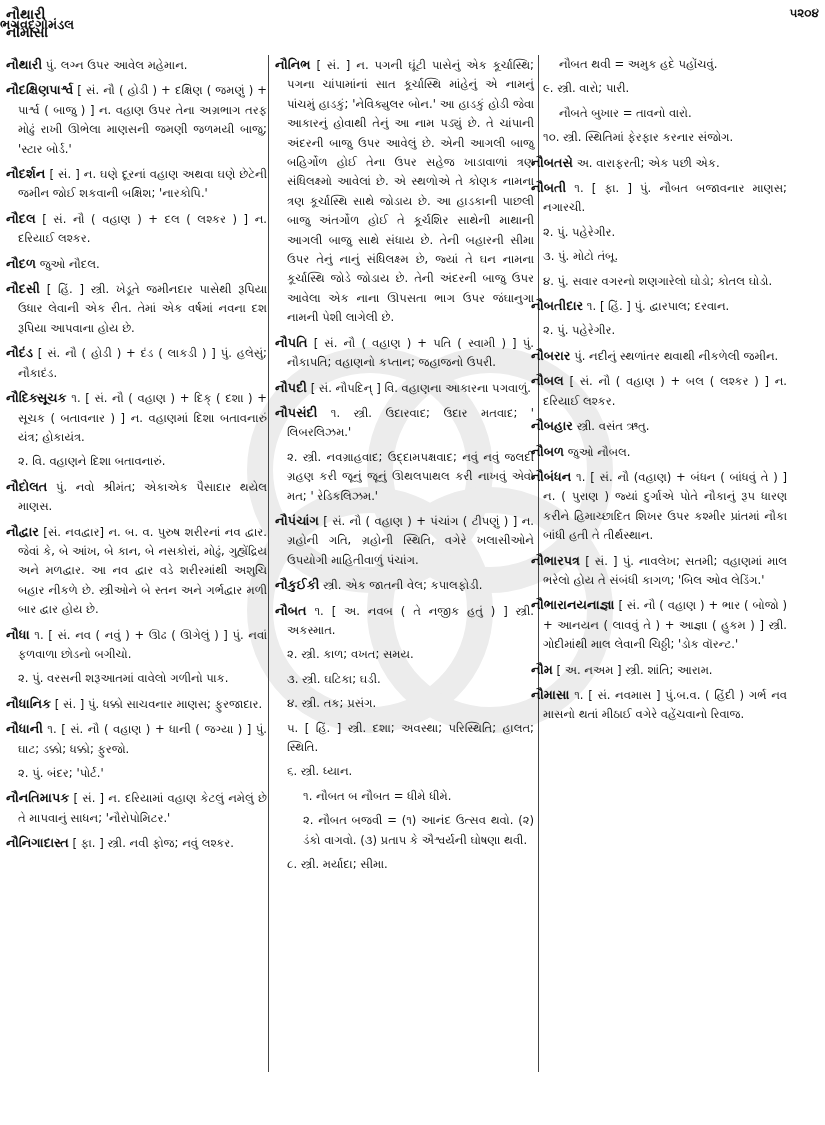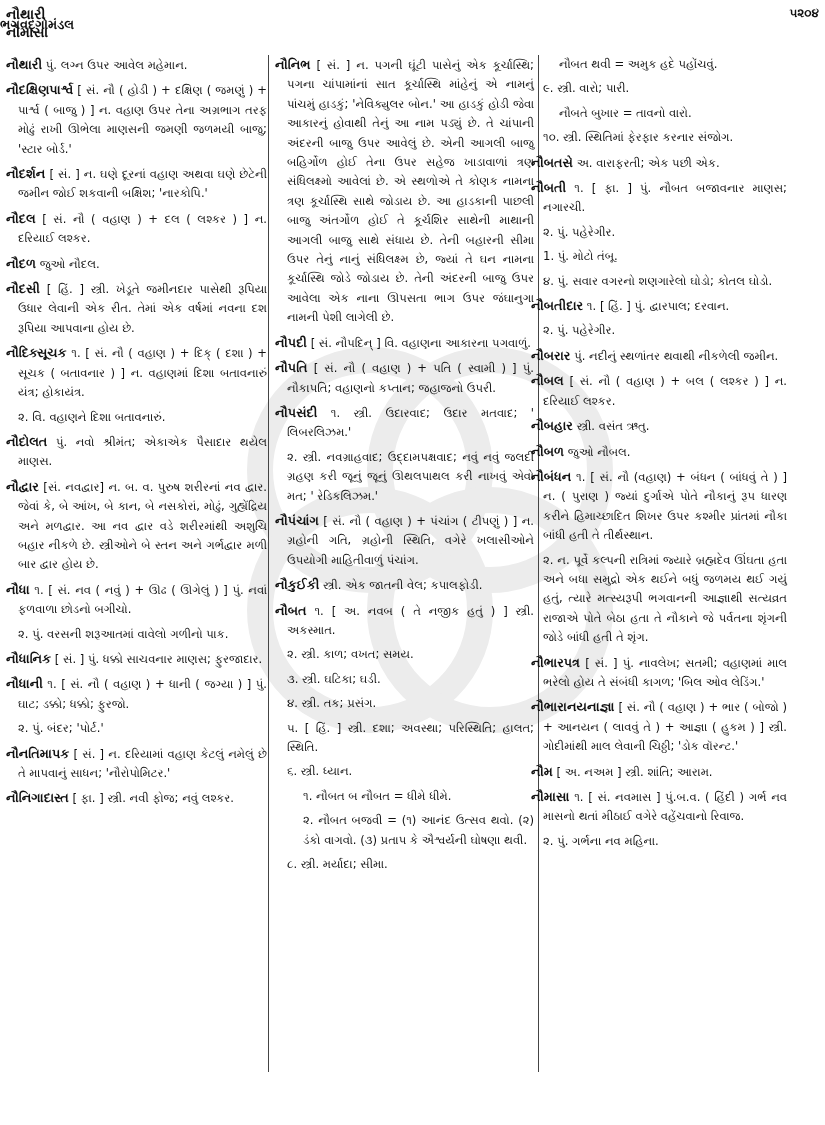--- a/index.html
+++ b/index.html
@@ -64,36 +64,37 @@
 </div>
 
 <div class="columns">
   <div class="col col-1" id="col0">
       <p class="entry"><span class="headword">નૌથારી</span><span class="definition"> પું. લગ્ન ઉપર આવેલ મહેમાન.</span></p>
       <p class="entry"><span class="headword">નૌદક્ષિણપાર્શ્વ</span><span class="definition"> [ સં. નૌ ( હોડી ) + દક્ષિણ ( જમણું ) + પાર્શ્વ ( બાજુ ) ] ન. વહાણ ઉપર તેના અગ્રભાગ તરફ મોઢું રાખી ઊભેલા માણસની જમણી જળમયી બાજુ; 'સ્ટાર બોર્ડ.'</span></p>
       <p class="entry"><span class="headword">નૌદર્શન</span><span class="definition"> [ સં. ] ન. ઘણે દૂરનાં વહાણ અથવા ઘણે છેટેની જમીન જોઈ શકવાની બક્ષિશ; 'નારકોપિ.'</span></p>
       <p class="entry"><span class="headword">નૌદલ</span><span class="definition"> [ સં. નૌ ( વહાણ ) + દલ ( લશ્કર ) ] ન. દરિયાઈ લશ્કર.</span></p>
       <p class="entry"><span class="headword">નૌદળ</span><span class="definition"> જુઓ નૌદલ.</span></p>
       <p class="entry"><span class="headword">નૌદસી</span><span class="definition"> [ હિં. ] સ્ત્રી. ખેડૂતે જમીનદાર પાસેથી રૂપિયા ઉધાર લેવાની એક રીત. તેમાં એક વર્ષમાં નવના દશ રૂપિયા આપવાના હોય છે.</span></p>
+      <p class="entry"><span class="headword">નૌદંડ</span><span class="definition"> [ સં. નૌ ( હોડી ) + દંડ ( લાકડી ) ] પું. હલેસું; નૌકાદંડ.</span></p>
       <p class="entry"><span class="headword">નૌદિક્સૂચક</span><span class="definition"> ૧. [ સં. નૌ ( વહાણ ) + દિક્ ( દશા ) + સૂચક ( બતાવનાર ) ] ન. વહાણમાં દિશા બતાવનારું યંત્ર; હોકાયંત્ર.</span></p>
       <p class="sense">૨. વિ. વહાણને દિશા બતાવનારું.</p>
       <p class="entry"><span class="headword">નૌદોલત</span><span class="definition"> પું. નવો શ્રીમંત; એકાએક પૈસાદાર થયેલ માણસ.</span></p>
       <p class="entry"><span class="headword">નૌદ્વાર</span><span class="definition"> [સં. નવદ્વાર] ન. બ. વ. પુરુષ શરીરનાં નવ દ્વાર. જેવાં કે, બે આંખ, બે કાન, બે નસકોરાં, મોઢું, ગુહ્યેંદ્રિય અને મળદ્વાર. આ નવ દ્વાર વડે શરીરમાંથી અશુચિ બહાર નીકળે છે. સ્ત્રીઓને બે સ્તન અને ગર્ભદ્વાર મળી બાર દ્વાર હોય છે.</span></p>
       <p class="entry"><span class="headword">નૌધા</span><span class="definition"> ૧. [ સં. નવ ( નવું ) + ઊઢ ( ઊગેલું ) ] પું. નવાં ફળવાળા છોડનો બગીચો.</span></p>
       <p class="sense">૨. પું. વરસની શરૂઆતમાં વાવેલો ગળીનો પાક.</p>
       <p class="entry"><span class="headword">નૌધાનિક</span><span class="definition"> [ સં. ] પું. ધક્કો સાચવનાર માણસ; ફુરજાદાર.</span></p>
       <p class="entry"><span class="headword">નૌધાની</span><span class="definition"> ૧. [ સં. નૌ ( વહાણ ) + ધાની ( જગ્યા ) ] પું. ઘાટ; ડક્કો; ધક્કો; ફુરજો.</span></p>
       <p class="sense">૨. પું. બંદર; 'પોર્ટ.'</p>
       <p class="entry"><span class="headword">નૌનતિમાપક</span><span class="definition"> [ સં. ] ન. દરિયામાં વહાણ કેટલું નમેલું છે તે માપવાનું સાધન; 'નૌરોપોમિટર.'</span></p>
       <p class="entry"><span class="headword">નૌનિગાદાસ્ત</span><span class="definition"> [ ફા. ] સ્ત્રી. નવી ફોજ; નવું લશ્કર.</span></p>
     </div>
   <div class="col col-2" id="col1">
       <p class="entry"><span class="headword">નૌનિભ</span><span class="definition"> [ સં. ] ન. પગની ઘૂંટી પાસેનું એક કૂર્ચાસ્થિ; પગના ચાંપામાંનાં સાત કૂર્ચાસ્થિ માંહેનું એ નામનું પાંચમું હાડકું; 'નેવિક્યુલર બોન.' આ હાડકું હોડી જેવા આકારનું હોવાથી તેનું આ નામ પડ્યું છે. તે ચાંપાની અંદરની બાજુ ઉપર આવેલું છે. એની આગલી બાજુ બહિર્ગોળ હોઈ તેના ઉપર સહેજ ખાડાવાળાં ત્રણ સંધિલક્ષ્મો આવેલાં છે. એ સ્થળોએ તે કોણક નામના ત્રણ કૂર્ચાસ્થિ સાથે જોડાય છે. આ હાડકાની પાછલી બાજુ અંતર્ગોળ હોઈ તે કૂર્ચશિર સાથેની માથાની આગલી બાજુ સાથે સંધાય છે. તેની બહારની સીમા ઉપર તેનું નાનું સંધિલક્ષ્મ છે, જ્યાં તે ઘન નામના કૂર્ચાસ્થિ જોડે જોડાય છે. તેની અંદરની બાજુ ઉપર આવેલા એક નાના ઊપસતા ભાગ ઉપર જંઘાનુગા નામની પેશી લાગેલી છે.</span></p>
+      <p class="entry"><span class="headword">નૌપતિ</span><span class="definition"> [ સં. નૌ ( વહાણ ) + પતિ ( સ્વામી ) ] પું. નૌકાપતિ; વહાણનો કપ્તાન; જહાજનો ઉપરી.</span></p>
       <p class="entry"><span class="headword">નૌપદી</span><span class="definition"> [ સં. નૌપદિન્ ] વિ. વહાણના આકારના પગવાળું.</span></p>
-      <p class="entry"><span class="headword">નૌપતિ</span><span class="definition"> [ સં. નૌ ( વહાણ ) + પતિ ( સ્વામી ) ] પું. નૌકાપતિ; વહાણનો કપ્તાન; જહાજનો ઉપરી.</span></p>
       <p class="entry"><span class="headword">નૌપસંદી</span><span class="definition"> ૧. સ્ત્રી. ઉદારવાદ; ઉદાર મતવાદ; ' લિબરલિઝમ.'</span></p>
       <p class="sense">૨. સ્ત્રી. નવગ્રાહવાદ; ઉદ્દામપક્ષવાદ; નવું નવું જલદી ગ્રહણ કરી જૂનું જૂનું ઊથલપાથલ કરી નાખવું એવો મત; ' રેડિકલિઝમ.'</p>
       <p class="entry"><span class="headword">નૌપંચાંગ</span><span class="definition"> [ સં. નૌ ( વહાણ ) + પંચાંગ ( ટીપણું ) ] ન. ગ્રહોની ગતિ, ગ્રહોની સ્થિતિ, વગેરે ખલાસીઓને ઉપયોગી માહિતીવાળું પંચાંગ.</span></p>
       <p class="entry"><span class="headword">નૌકુઈકી</span><span class="definition"> સ્ત્રી. એક જાતની વેલ; કપાલફોડી.</span></p>
       <p class="entry"><span class="headword">નૌબત</span><span class="definition"> ૧. [ અ. નવબ ( તે નજીક હતું ) ] સ્ત્રી. અકસ્માત.</span></p>
       <p class="sense">૨. સ્ત્રી. કાળ; વખત; સમય.</p>
       <p class="sense">૩. સ્ત્રી. ઘટિકા; ઘડી.</p>
       <p class="sense">૪. સ્ત્રી. તક; પ્રસંગ.</p>
       <p class="sense">૫. [ હિં. ] સ્ત્રી. દશા; અવસ્થા; પરિસ્થિતિ; હાલત; સ્થિતિ.</p>
       <p class="sense">૬. સ્ત્રી. ધ્યાન.</p>
@@ -102,29 +103,27 @@
       <p class="sense">૮. સ્ત્રી. મર્યાદા; સીમા.</p>
     </div>
   <div class="col col-3" id="col2">
       <p class="sense indent2">નૌબત થવી = અમુક હદે પહોંચવું.</p>
       <p class="sense">૯. સ્ત્રી. વારો; પારી.</p>
       <p class="sense indent2">નૌબતે બુખાર = તાવનો વારો.</p>
       <p class="sense">૧૦. સ્ત્રી. સ્થિતિમાં ફેરફાર કરનાર સંજોગ.</p>
       <p class="entry"><span class="headword">નૌબતસે</span><span class="definition"> અ. વારાફરતી; એક પછી એક.</span></p>
       <p class="entry"><span class="headword">નૌબતી</span><span class="definition"> ૧. [ ફા. ] પું. નૌબત બજાવનાર માણસ; નગારચી.</span></p>
       <p class="sense">૨. પું. પહેરેગીર.</p>
-      <p class="sense">1. પું. મોટો તંબૂ.</p>
+      <p class="sense">૩. પું. મોટો તંબૂ.</p>
       <p class="sense">૪. પું. સવાર વગરનો શણગારેલો ઘોડો; કોતલ ઘોડો.</p>
       <p class="entry"><span class="headword">નૌબતીદાર</span><span class="definition"> ૧. [ હિં. ] પું. દ્વારપાલ; દરવાન.</span></p>
       <p class="sense">૨. પું. પહેરેગીર.</p>
       <p class="entry"><span class="headword">નૌબરાર</span><span class="definition"> પું. નદીનું સ્થળાંતર થવાથી નીકળેલી જમીન.</span></p>
       <p class="entry"><span class="headword">નૌબલ</span><span class="definition"> [ સં. નૌ ( વહાણ ) + બલ ( લશ્કર ) ] ન. દરિયાઈ લશ્કર.</span></p>
       <p class="entry"><span class="headword">નૌબહાર</span><span class="definition"> સ્ત્રી. વસંત ઋતુ.</span></p>
       <p class="entry"><span class="headword">નૌબળ</span><span class="definition"> જુઓ નૌબલ.</span></p>
       <p class="entry"><span class="headword">નૌબંધન</span><span class="definition"> ૧. [ સં. નૌ (વહાણ) + બંધન ( બાંધવું તે ) ] ન. ( પુરાણ ) જ્યાં દુર્ગાએ પોતે નૌકાનું રૂપ ધારણ કરીને હિમાચ્છાદિત શિખર ઉપર કશ્મીર પ્રાંતમાં નૌકા બાંધી હતી તે તીર્થસ્થાન.</span></p>
-      <p class="sense">૨. ન. પૂર્વે કલ્પની રાત્રિમાં જ્યારે બ્રહ્મદેવ ઊંઘતા હતા અને બધા સમુદ્રો એક થઈને બધું જળમય થઈ ગયું હતું, ત્યારે મત્સ્યરૂપી ભગવાનની આજ્ઞાથી સત્યવ્રત રાજાએ પોતે બેઠા હતા તે નૌકાને જે પર્વતના શૃંગની જોડે બાંધી હતી તે શૃંગ.</p>
       <p class="entry"><span class="headword">નૌભારપત્ર</span><span class="definition"> [ સં. ] પું. નાવલેખ; સતમી; વહાણમાં માલ ભરેલો હોય તે સંબંધી કાગળ; 'બિલ ઓવ લેડિંગ.'</span></p>
       <p class="entry"><span class="headword">નૌભારાનયનાજ્ઞા</span><span class="definition"> [ સં. નૌ ( વહાણ ) + ભાર ( બોજો ) + આનયન ( લાવવું તે ) + આજ્ઞા ( હુકમ ) ] સ્ત્રી. ગોદીમાંથી માલ લેવાની ચિઠ્ઠી; 'ડોક વૉરન્ટ.'</span></p>
       <p class="entry"><span class="headword">નૌમ</span><span class="definition"> [ અ. નઅમ ] સ્ત્રી. શાંતિ; આરામ.</span></p>
       <p class="entry"><span class="headword">નૌમાસા</span><span class="definition"> ૧. [ સં. નવમાસ ] પું.બ.વ. ( હિંદી ) ગર્ભ નવ માસનો થતાં મીઠાઈ વગેરે વહેંચવાનો રિવાજ.</span></p>
-      <p class="sense">૨. પું. ગર્ભના નવ મહિના.</p>
     </div>
 </div>
 
 </body></html>

